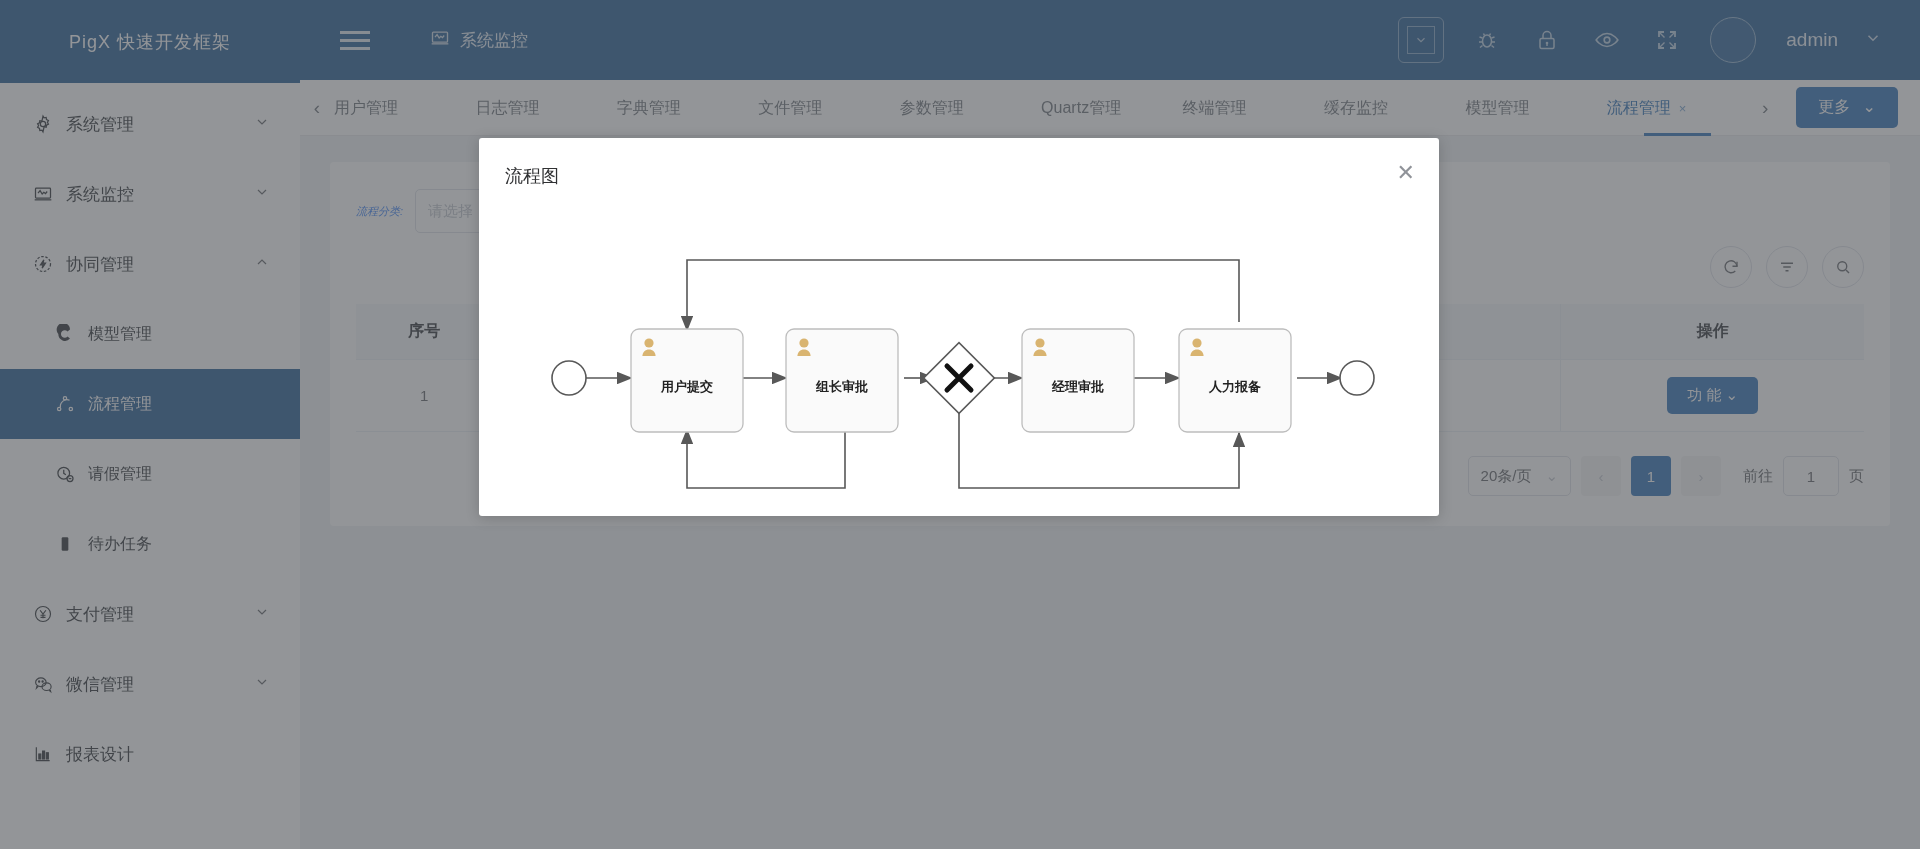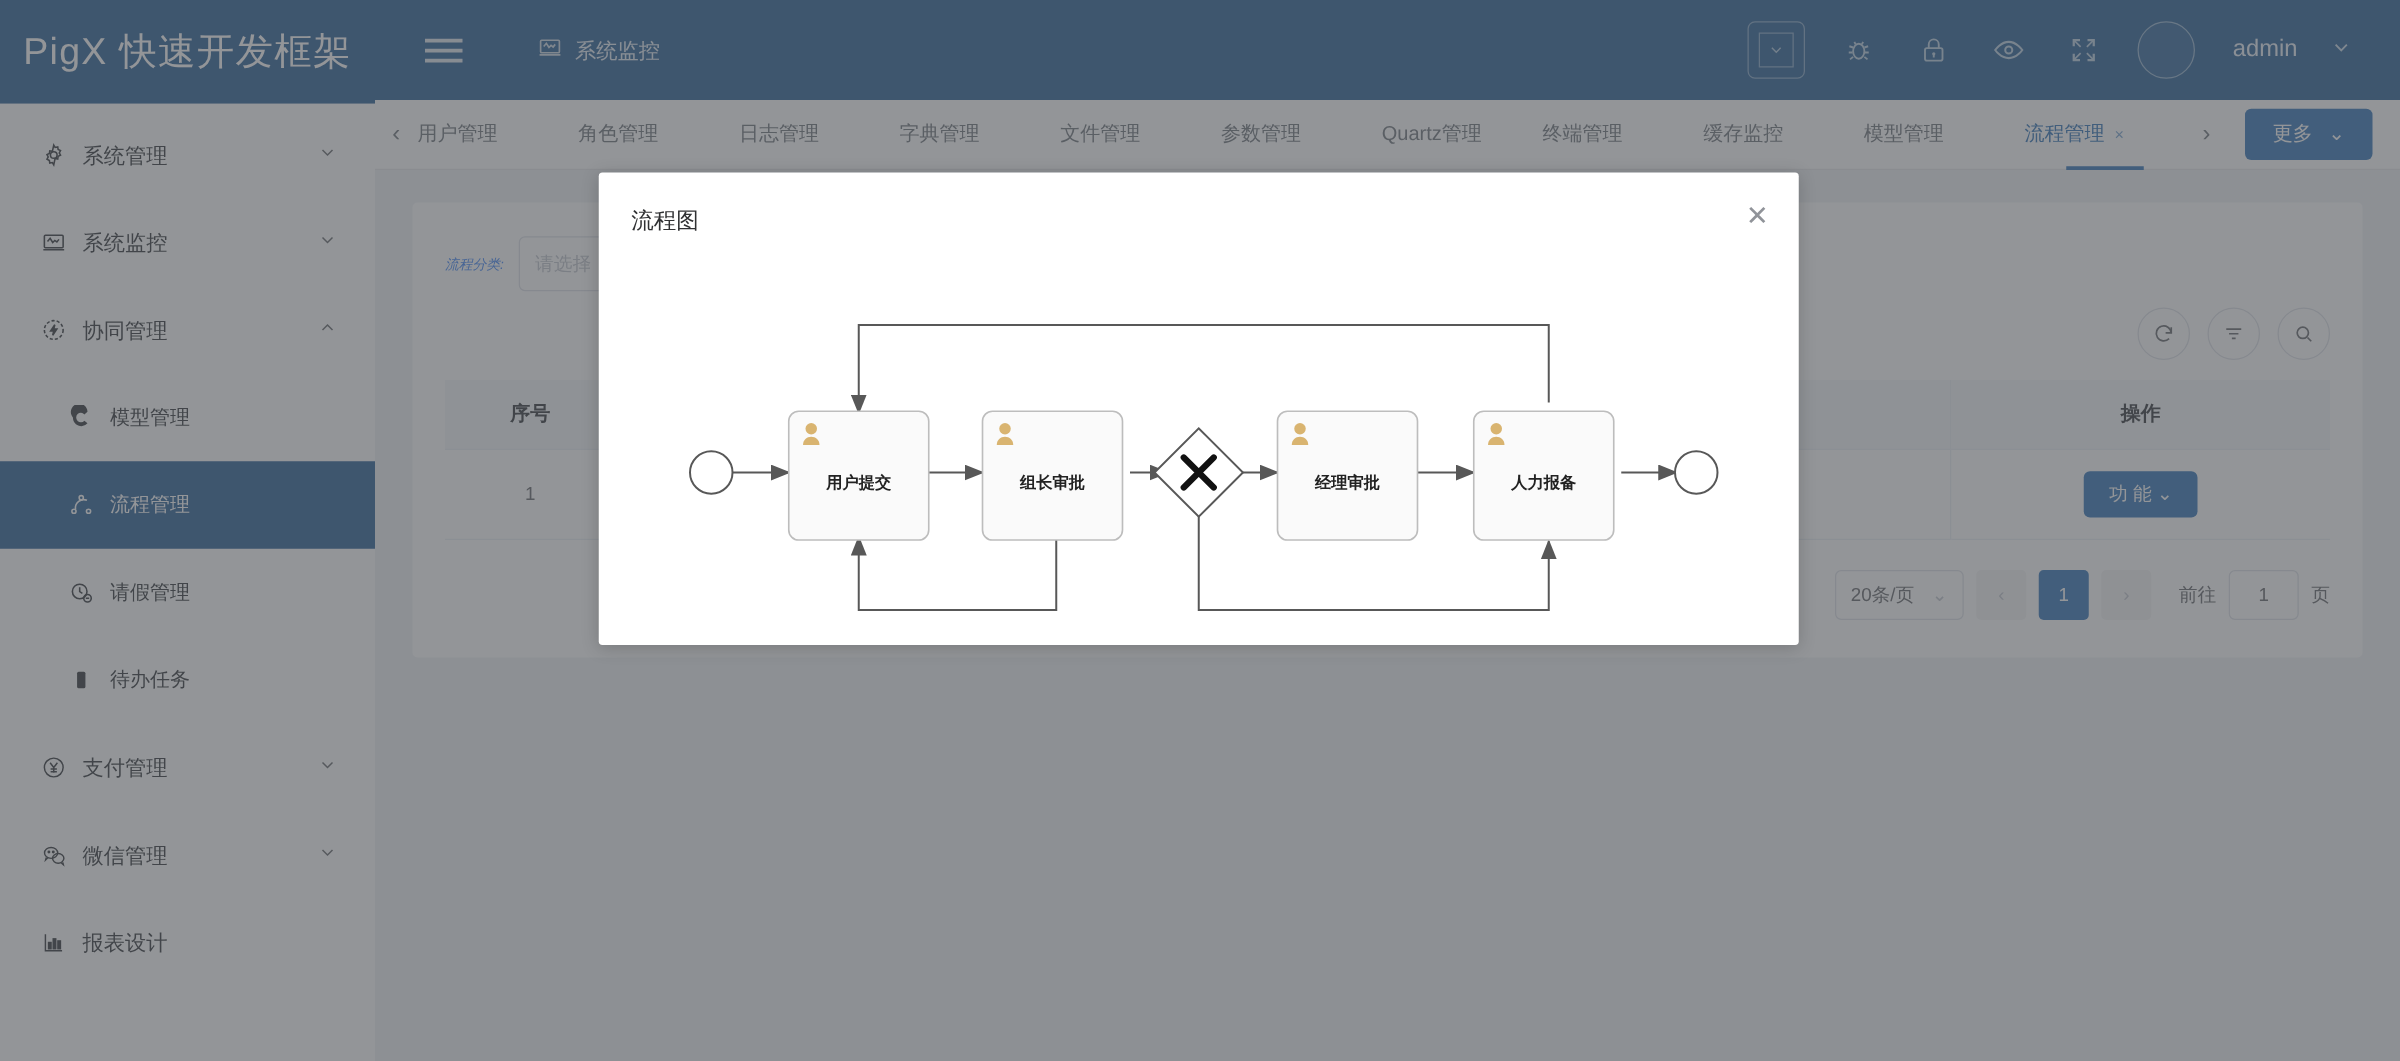--- a/index.html
+++ b/index.html
@@ -5,21 +5,21 @@
   * { box-sizing: border-box; margin:0; padding:0; }
   html,body { width:1920px; height:849px; overflow:hidden;
     font-family:"Liberation Sans","DejaVu Sans",sans-serif; }
   body { background:#f0f2f5; position:relative; }
 
   
   #sidebar { position:absolute; left:0; top:0; width:300px; height:849px;
     background:#fff; z-index:2; }
   #sidebar-logo { height:83px; background:#215a92; display:flex;
     align-items:center; justify-content:center; }
-  #sidebar-logo span { color:#ffffff; font-size:30px; letter-spacing:1px; }
+  #sidebar-logo span { color:#ffffff; font-size:18px; letter-spacing:1px; }
   #sidebar-menu { height:766px; background:#ffffff; padding-top:6px; }
   .menu-item { height:70px; display:flex; align-items:center;
     padding-left:30px; color:#2b2f33; font-size:17px; cursor:pointer;
     position:relative; }
   .menu-item.sub { padding-left:52px; font-size:16px; }
   .menu-item.active { background:#215a92; color:#ffffff; }
   .mi-icon { width:26px; display:inline-flex; align-items:center;
     justify-content:center; margin-right:10px; flex:0 0 26px; }
   .mi-icon svg { display:block; }
   .mi-label { flex:1; }
@@ -295,21 +295,20 @@
           <path d="M6 9l6 6 6-6"></path>
         </svg>
     </span>
   </div>
 </div>
 
 <div id="tabbar">
   <div id="tab-prev">‹</div>
   <div id="tabs">
       <div class="tab"><span>用户管理</span></div>
-      <div class="tab"><span>角色管理</span></div>
       <div class="tab"><span>日志管理</span></div>
       <div class="tab"><span>字典管理</span></div>
       <div class="tab"><span>文件管理</span></div>
       <div class="tab"><span>参数管理</span></div>
       <div class="tab"><span>Quartz管理</span></div>
       <div class="tab"><span>终端管理</span></div>
       <div class="tab"><span>缓存监控</span></div>
       <div class="tab"><span>模型管理</span></div>
       <div class="tab active"><span>流程管理</span><span class="x">×</span></div>
     </div>

